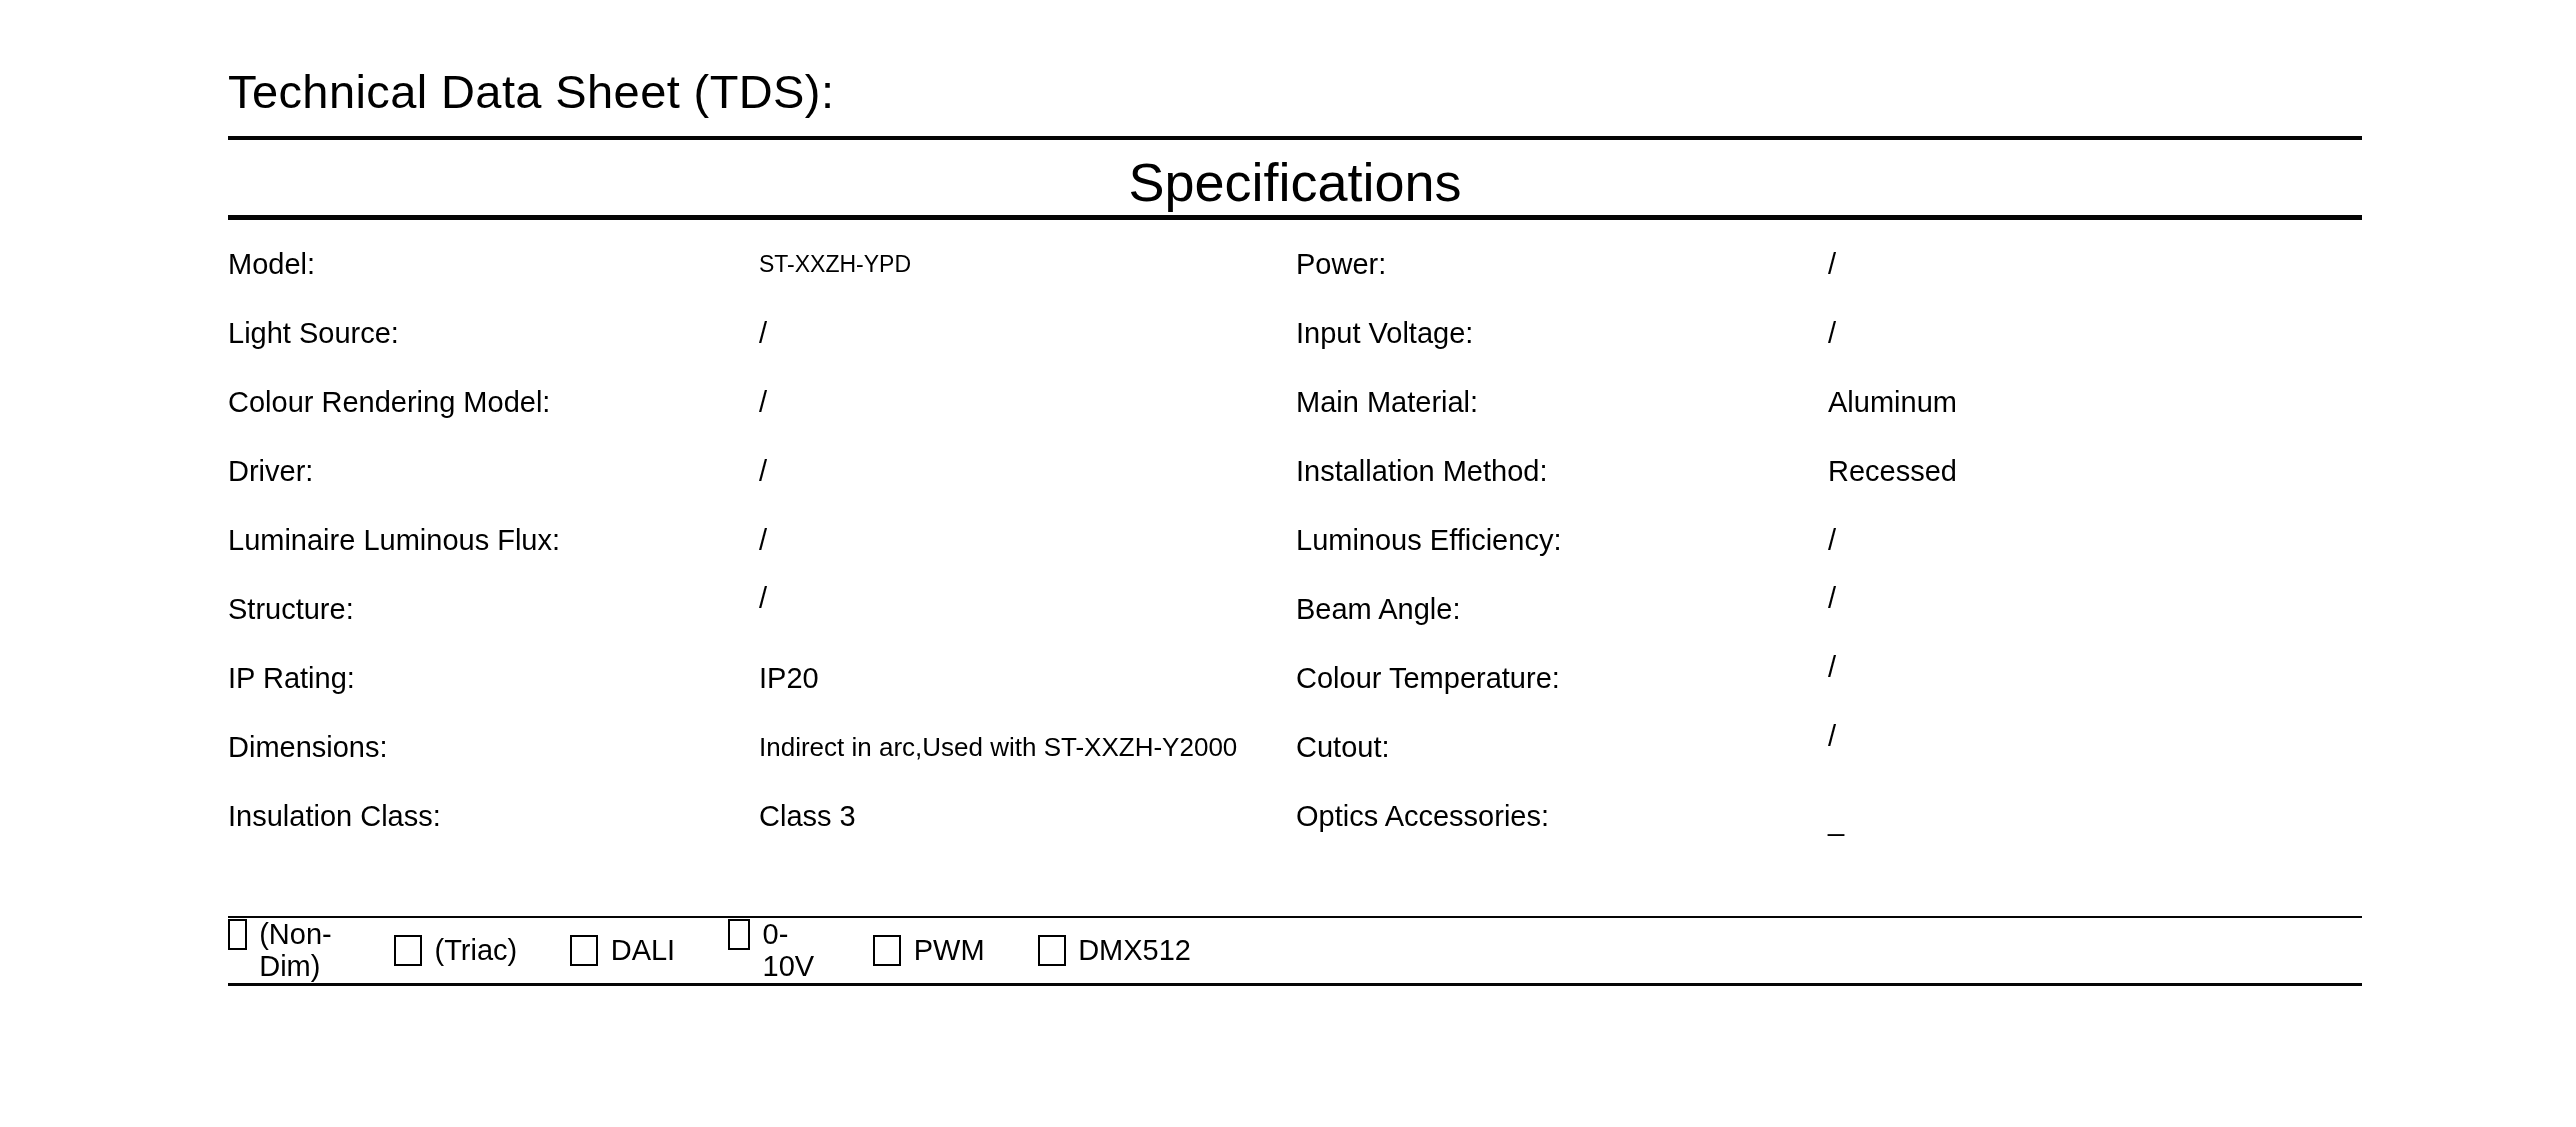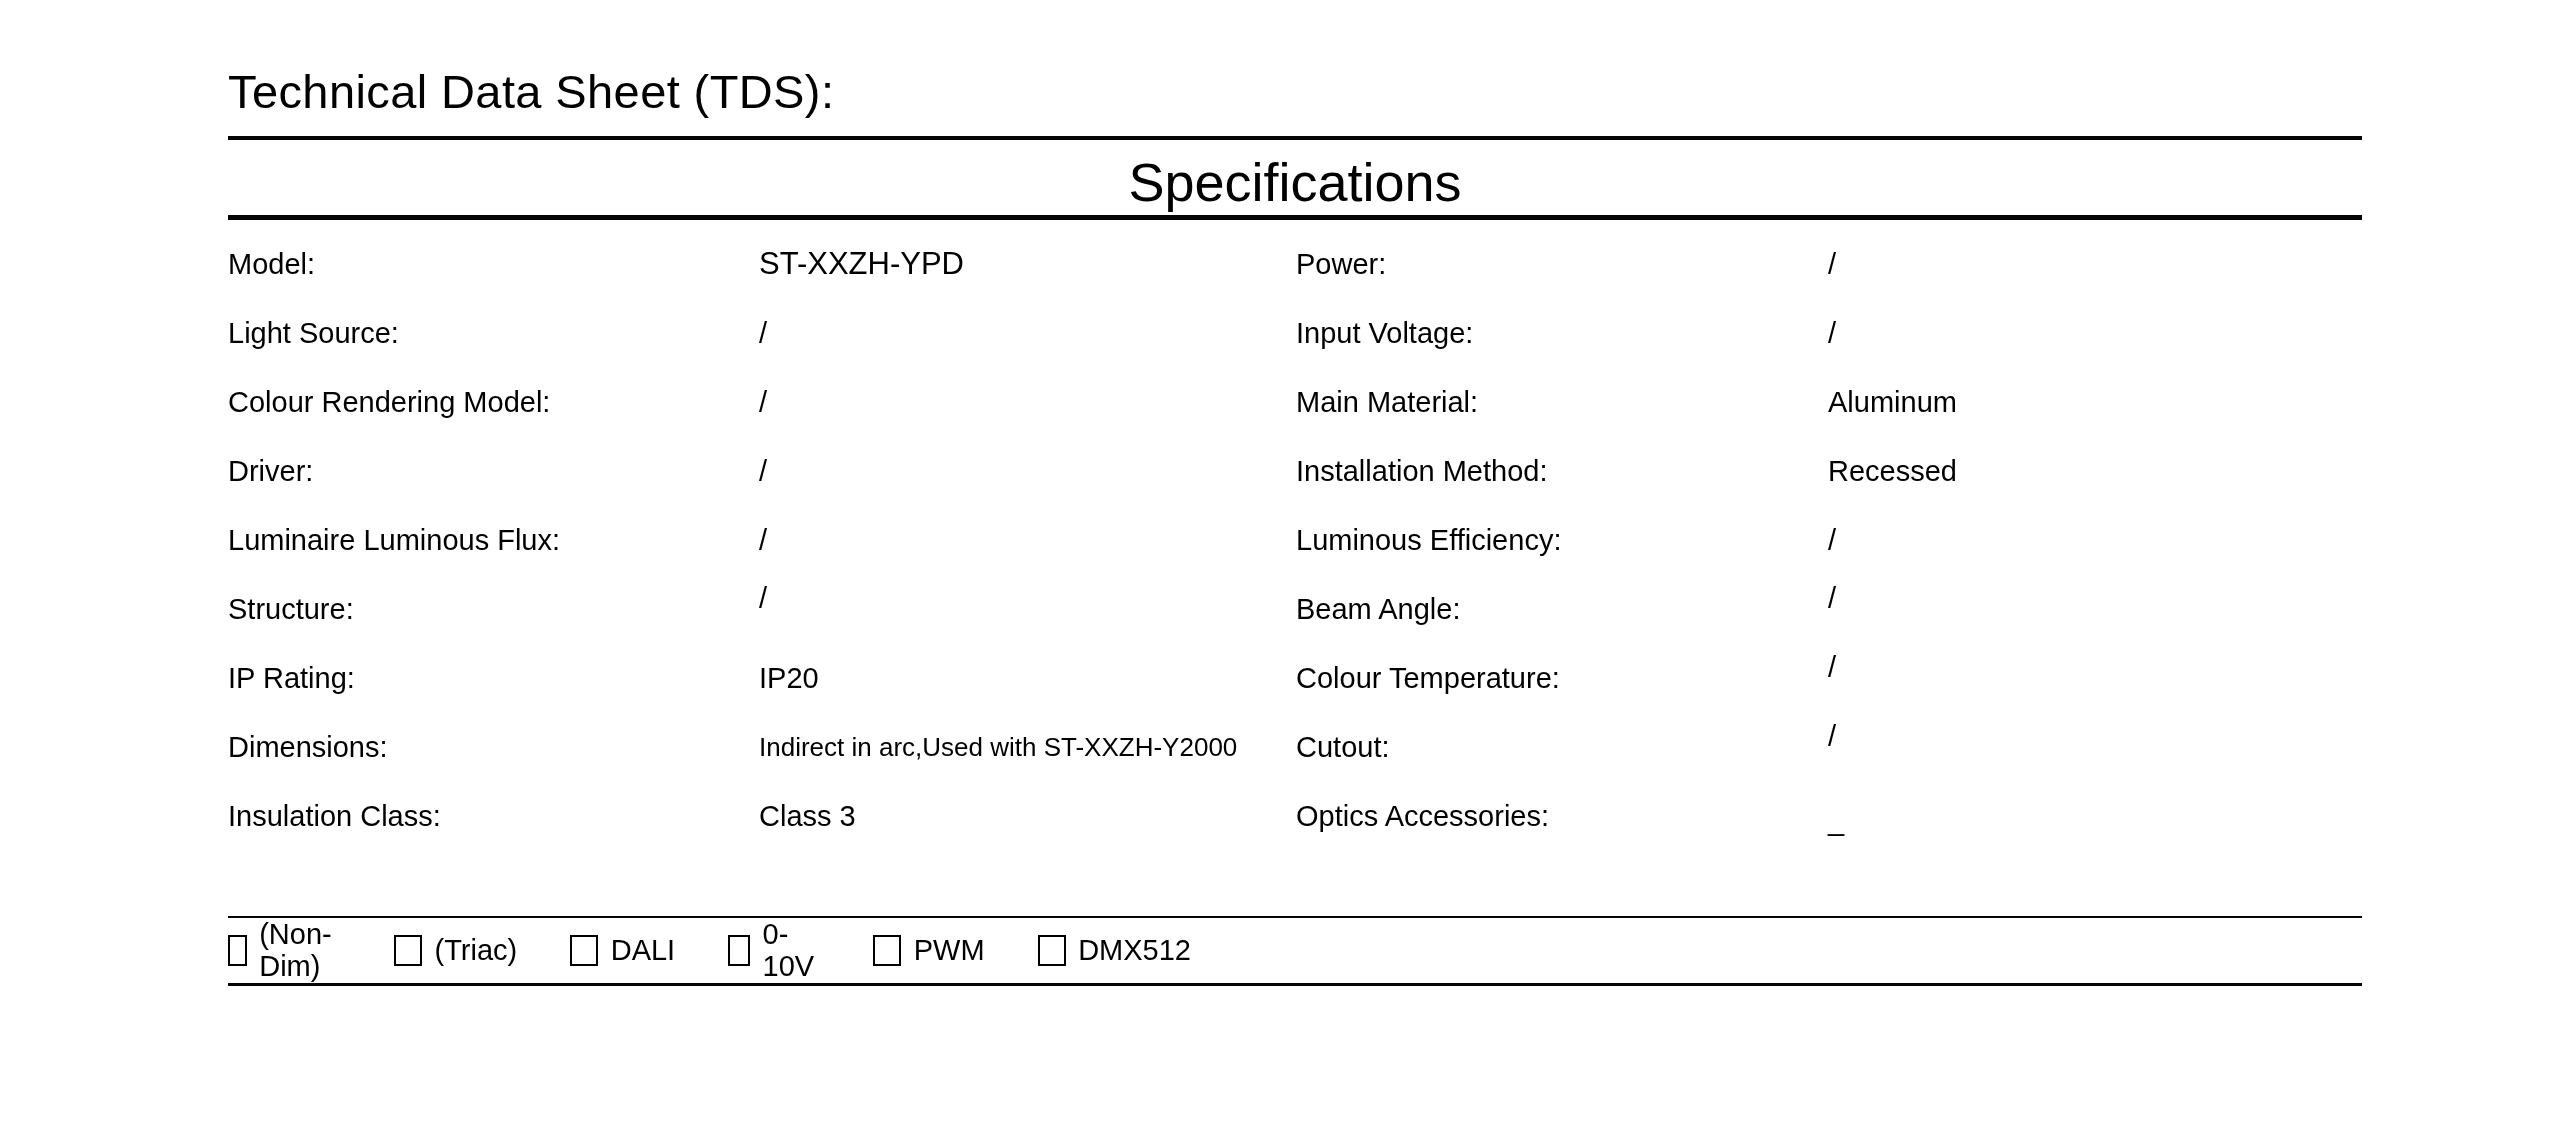--- a/index.html
+++ b/index.html
@@ -46,39 +46,39 @@
     text-align: center;
   }
   .spec-rows { padding-top: 10.3px; }
   .spec-row {
     display: grid;
     grid-template-columns: 531px 537px 532px auto;
     height: 69px;
     align-items: center;
   }
   .cell { font-size: 29px; line-height: 1.1; }
-  .value-model { font-size: 31px; }
+  .value-model { font-size: 23px; }
   .value-small { font-size: 26px; }
   .raised { position: relative; top: -10.3px; }
   .low { position: relative; top: 4.4px; }
   .control-row {
     display: grid;
     grid-template-columns: 531px auto;
     align-items: center;
   }
   .control-row.ic { height: 65px; }
   .control-row.finish { height: 62px; }
   .checkbox-strip {
     display: flex;
     align-items: center;
     gap: 53px;
   }
   .checkbox-group {
     display: flex;
-    align-items: center;
+    align-items: flex-start;
   }
   .checkbox-box {
     width: 28px;
     height: 31px;
     border: 2.2px solid #000000;
     background: #ffffff;
     margin-right: 12.5px;
     box-sizing: border-box;
     cursor: pointer;
   }

